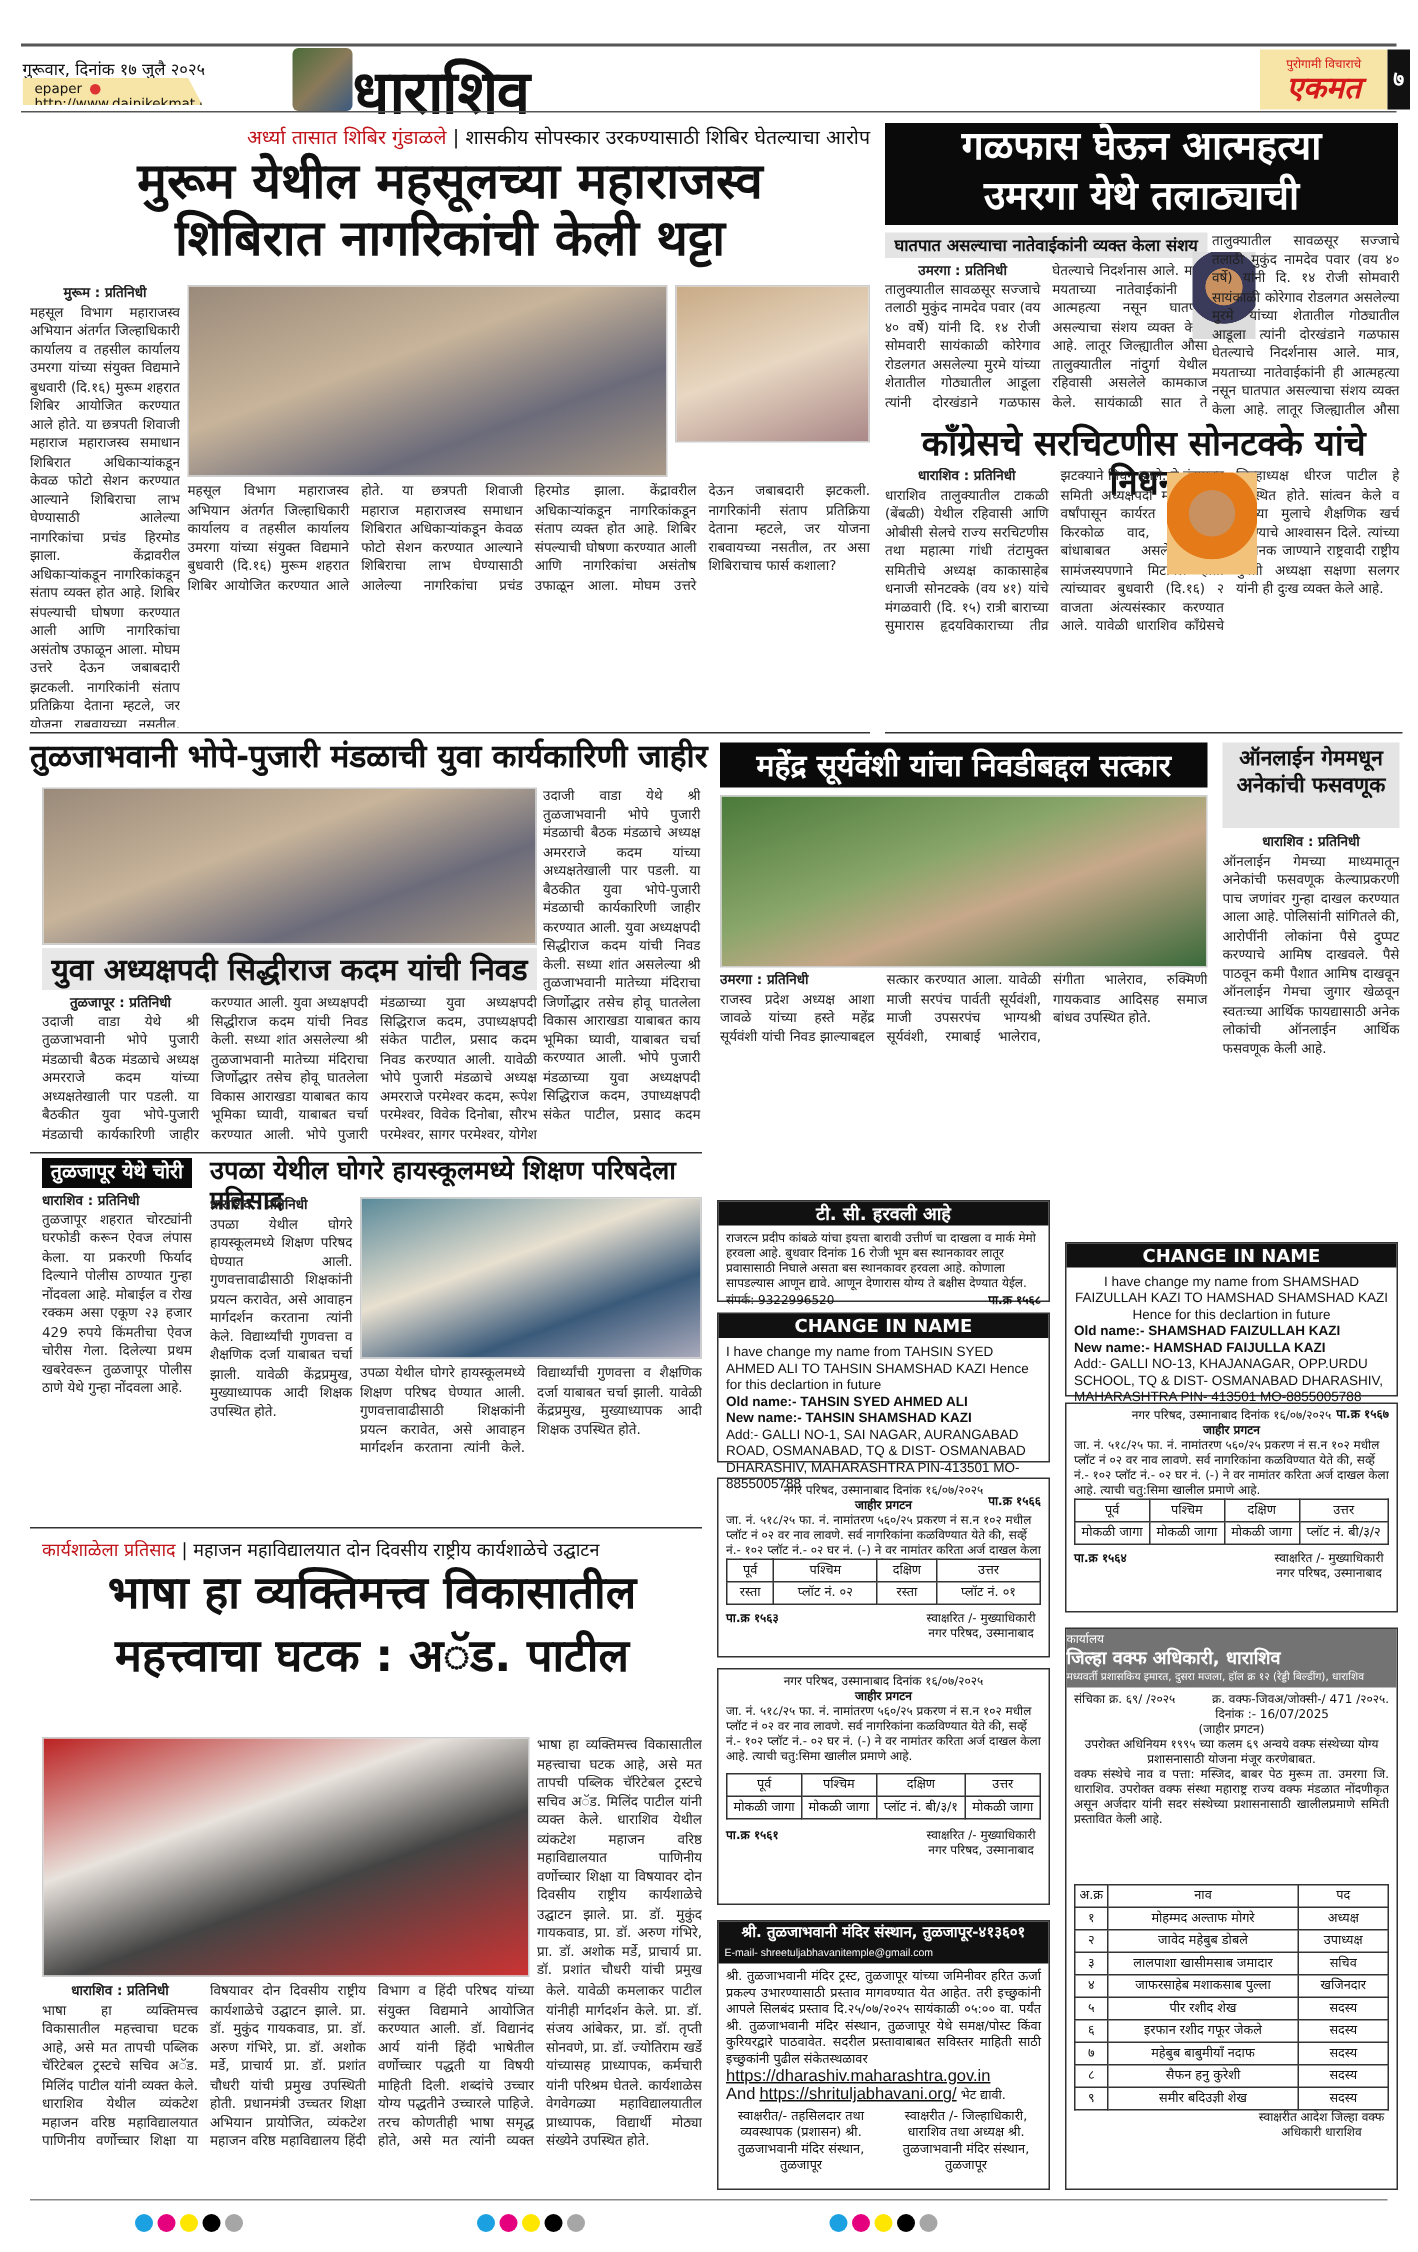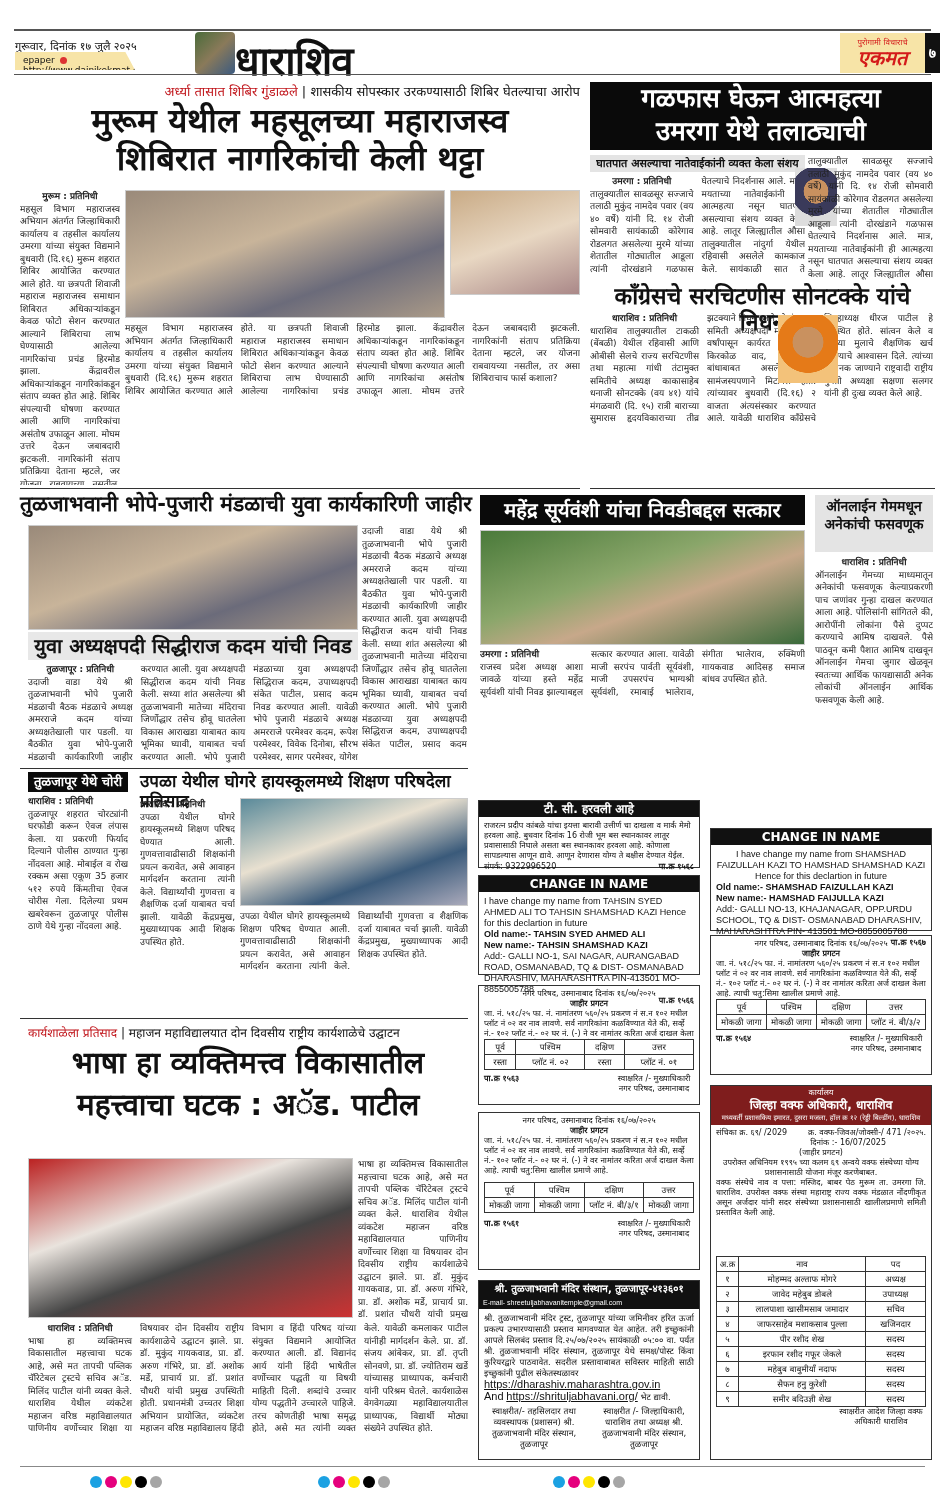--- a/index.html
+++ b/index.html
@@ -120,21 +120,21 @@
 <div class="abs greybox" style="left:815px;top:495px;width:118px;height:57px;font-size:14px;line-height:18px;padding-top:2px">ऑनलाईन गेममधून अनेकांची फसवणूक</div>
 <div class="abs body-text" style="left:815px;top:556px;width:118px;height:210px;overflow:hidden">
   <div style="text-align:center;font-weight:bold">धाराशिव : प्रतिनिधी</div>
   <div>ऑनलाईन गेमच्या माध्यमातून अनेकांची फसवणूक केल्याप्रकरणी पाच जणांवर गुन्हा दाखल करण्यात आला आहे. पोलिसांनी सांगितले की, आरोपींनी लोकांना पैसे दुप्पट करण्याचे आमिष दाखवले. पैसे पाठवून कमी पैशात आमिष दाखवून ऑनलाईन गेमचा जुगार खेळवून स्वतःच्या आर्थिक फायद्यासाठी अनेक लोकांची ऑनलाईन आर्थिक फसवणूक केली आहे.</div>
 </div>
 <div class="rule" style="left:20px;top:768px;width:448px"></div>
 
 <div class="abs blackbox" style="left:28px;top:772px;width:100px;height:20px;font-size:13px;line-height:20px">तुळजापूर येथे चोरी</div>
 <div class="abs body-text" style="left:28px;top:795px;width:100px;height:220px;overflow:hidden">
   <div style="font-weight:bold">धाराशिव : प्रतिनिधी</div>
-  <div>तुळजापूर शहरात चोरट्यांनी घरफोडी करून ऐवज लंपास केला. या प्रकरणी फिर्याद दिल्याने पोलीस ठाण्यात गुन्हा नोंदवला आहे. मोबाईल व रोख रक्कम असा एकूण 35 हजार ५१२ रुपये किंमतीचा ऐवज चोरीस गेला. दिलेल्या प्रथम खबरेवरून तुळजापूर पोलीस ठाणे येथे गुन्हा नोंदवला आहे.</div>
+  <div>तुळजापूर शहरात चोरट्यांनी घरफोडी करून ऐवज लंपास केला. या प्रकरणी फिर्याद दिल्याने पोलीस ठाण्यात गुन्हा नोंदवला आहे. मोबाईल व रोख रक्कम असा एकूण २३ हजार 429 रुपये किंमतीचा ऐवज चोरीस गेला. दिलेल्या प्रथम खबरेवरून तुळजापूर पोलीस ठाणे येथे गुन्हा नोंदवला आहे.</div>
 </div>
 
 <div class="abs headline" style="left:140px;top:772px;width:330px;font-size:17px;text-align:left">उपळा येथील घोगरे हायस्कूलमध्ये शिक्षण परिषदेला प्रतिसाद</div>
 <div class="abs body-text" style="left:140px;top:798px;width:95px;height:215px;overflow:hidden">
   <div style="font-weight:bold">धाराशिव : प्रतिनिधी</div>
   <div>उपळा येथील घोगरे हायस्कूलमध्ये शिक्षण परिषद घेण्यात आली. गुणवत्तावाढीसाठी शिक्षकांनी प्रयत्न करावेत, असे आवाहन मार्गदर्शन करताना त्यांनी केले. विद्यार्थ्यांची गुणवत्ता व शैक्षणिक दर्जा याबाबत चर्चा झाली. यावेळी केंद्रप्रमुख, मुख्याध्यापक आदी शिक्षक उपस्थित होते.</div>
 </div>
 <div class="abs photo class" style="left:240px;top:798px;width:228px;height:108px"></div>
 <div class="abs body-text" style="left:240px;top:910px;width:228px;height:105px;overflow:hidden;column-count:2">
   <div>उपळा येथील घोगरे हायस्कूलमध्ये शिक्षण परिषद घेण्यात आली. गुणवत्तावाढीसाठी शिक्षकांनी प्रयत्न करावेत, असे आवाहन मार्गदर्शन करताना त्यांनी केले. विद्यार्थ्यांची गुणवत्ता व शैक्षणिक दर्जा याबाबत चर्चा झाली. यावेळी केंद्रप्रमुख, मुख्याध्यापक आदी शिक्षक उपस्थित होते.</div>
@@ -269,27 +269,27 @@
           <td>प्लॉट नं. बी/३/२</td>
         </tr>
   </tbody>
     </table>
   <div style="display:flex;justify-content:space-between;margin-top:4px">
     <span style="font-weight:bold">पा.क्र १५६४</span>
     <span style="width:80px;text-align:center">स्वाक्षरित /- मुख्याधिकारी नगर परिषद, उस्मानाबाद</span>
   </div>
 </div>
 <div class="abs notice" style="left:710px;top:1085px;width:222px;height:375px;font-size:8px;line-height:10px">
-  <div style="background:#7f1d1d;color:#fff;text-align:center;margin:-3px -5px 3px;padding:2px 0">
+  <div style="background:#737373;color:#fff;margin:-3px -5px 3px;padding:2px 0">
     <div>कार्यालय</div>
     <div style="font-size:12px;font-weight:bold;line-height:15px">जिल्हा वक्फ अधिकारी, धाराशिव</div>
     <div style="font-size:7px">मध्यवर्ती प्रशासकिय इमारत, दुसरा मजला, हॉल क्र १२ (रेड्डी बिल्डींग), धाराशिव</div>
   </div>
   <div style="display:flex;justify-content:space-between">
-    <span>संचिका क्र. ६९/ /2029</span>
+    <span>संचिका क्र. ६९/ /२०२५</span>
     <span>क्र. वक्फ-जिवअ/जोक्सी-/ 471 /२०२५.</span>
   </div>
   <div style="text-align:right;padding-right:40px">दिनांक :- 16/07/2025</div>
   <div style="text-align:center">(जाहीर प्रगटन)</div>
   <div style="text-align:center">उपरोक्त अधिनियम १९९५ च्या कलम ६९ अन्वये वक्फ संस्थेच्या योग्य प्रशासनासाठी योजना मंजूर करणेबाबत.</div>
   <div style="text-align:justify;height:60px;overflow:hidden">वक्फ संस्थेचे नाव व पत्ता: मस्जिद, बाबर पेठ मुरूम ता. उमरगा जि. धाराशिव. उपरोक्त वक्फ संस्था महाराष्ट्र राज्य वक्फ मंडळात नोंदणीकृत असून अर्जदार यांनी सदर संस्थेच्या प्रशासनासाठी खालीलप्रमाणे समिती प्रस्तावित केली आहे.</div>
   <table class="grid" style="margin-top:18px">
     <tbody>
         <tr>
       <th style="width:22px">अ.क्र</th>

